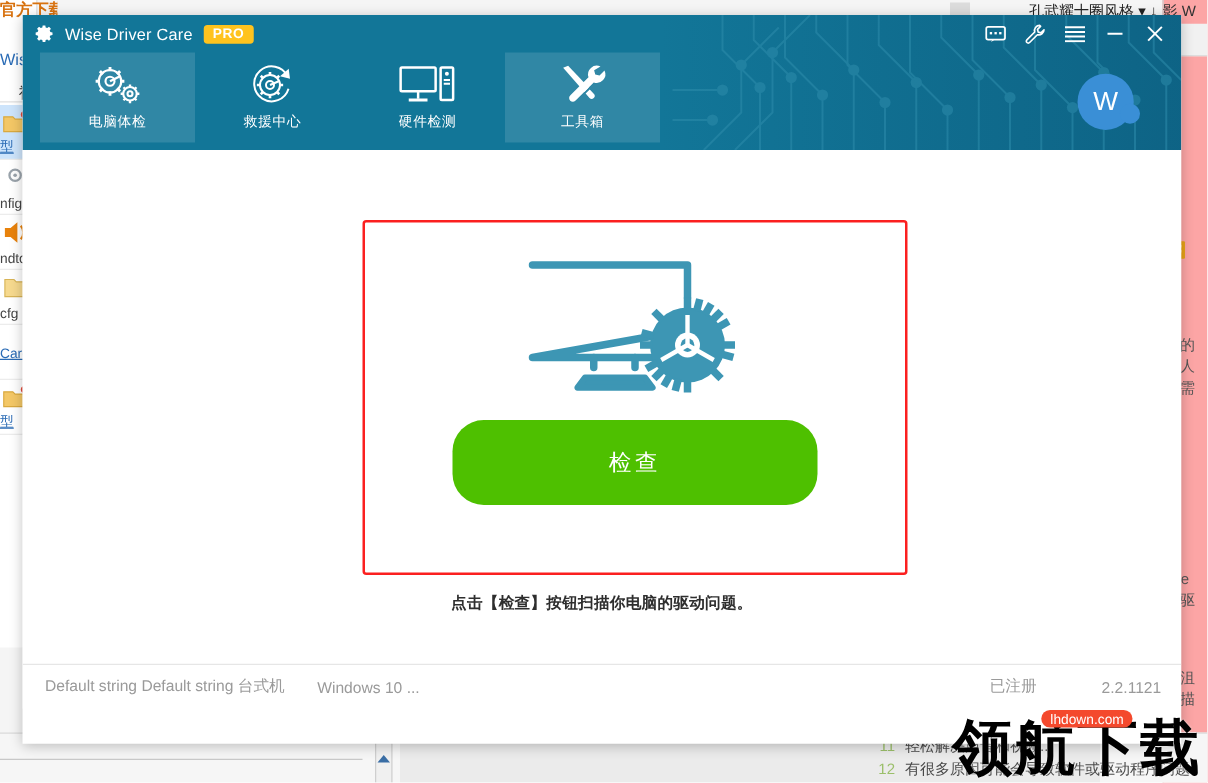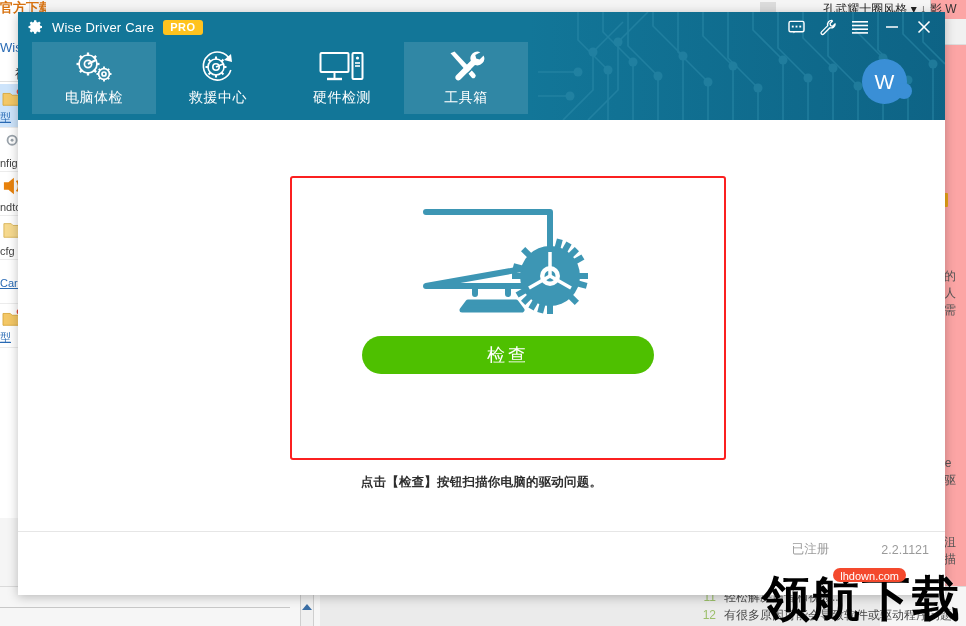--- a/index.html
+++ b/index.html
@@ -293,21 +293,21 @@
     display: flex;
     flex-direction: column;
     align-items: center;
     justify-content: center;
     gap: 5px;
     cursor: pointer;
     color: #ffffff;
   }
   .tab.active { background: rgba(255,255,255,.13); }
   .tab .tab-icon { height: 34px; display:flex; align-items:center; justify-content:center; }
-  .tab .tab-label { font-size: 14px; letter-spacing: .5px; }
+  .tab .tab-label { font-size: 11px; letter-spacing: .5px; }
 
   .avatar {
     position: absolute;
     right: 38px; top: 47px;
     width: 45px; height: 45px;
     border-radius: 50%;
     background: #3a8fd6;
     color: #fff;
     font-size: 21px;
     display: flex;
@@ -344,21 +344,21 @@
     align-items: center;
   }
 
   .illus {
     margin-top: 26px;
     width: 180px; height: 112px;
   }
 
   .check-btn {
     margin-top: 20px;
-    width: 292px; height: 38px;
+    width: 292px; height: 68px;
     background: #4ec000;
     border: none;
     border-radius: 25px;
     color: #ffffff;
     font-size: 18px;
     letter-spacing: 3px;
     cursor: pointer;
     font-family: "Liberation Sans", "DejaVu Sans", sans-serif;
   }
 
@@ -731,20 +731,24 @@
       </svg>
 
       <button class="check-btn">检查</button>
     </div>
 
     <div class="desc">
       <div class="desc-2">点击【检查】按钮扫描你电脑的驱动问题。</div>
     </div>
 
     <div class="wdc-status">
+      <div class="status-left">
+        <span>Default string Default string 台式机</span>
+        <span>Windows 10 ...</span>
+      </div>
       <div class="status-right">
         <span>已注册</span>
         <span>2.2.1121</span>
       </div>
     </div>
   </div>
 </div>
 
 <div id="watermark">
   <div class="wm-badge">lhdown.com</div>

